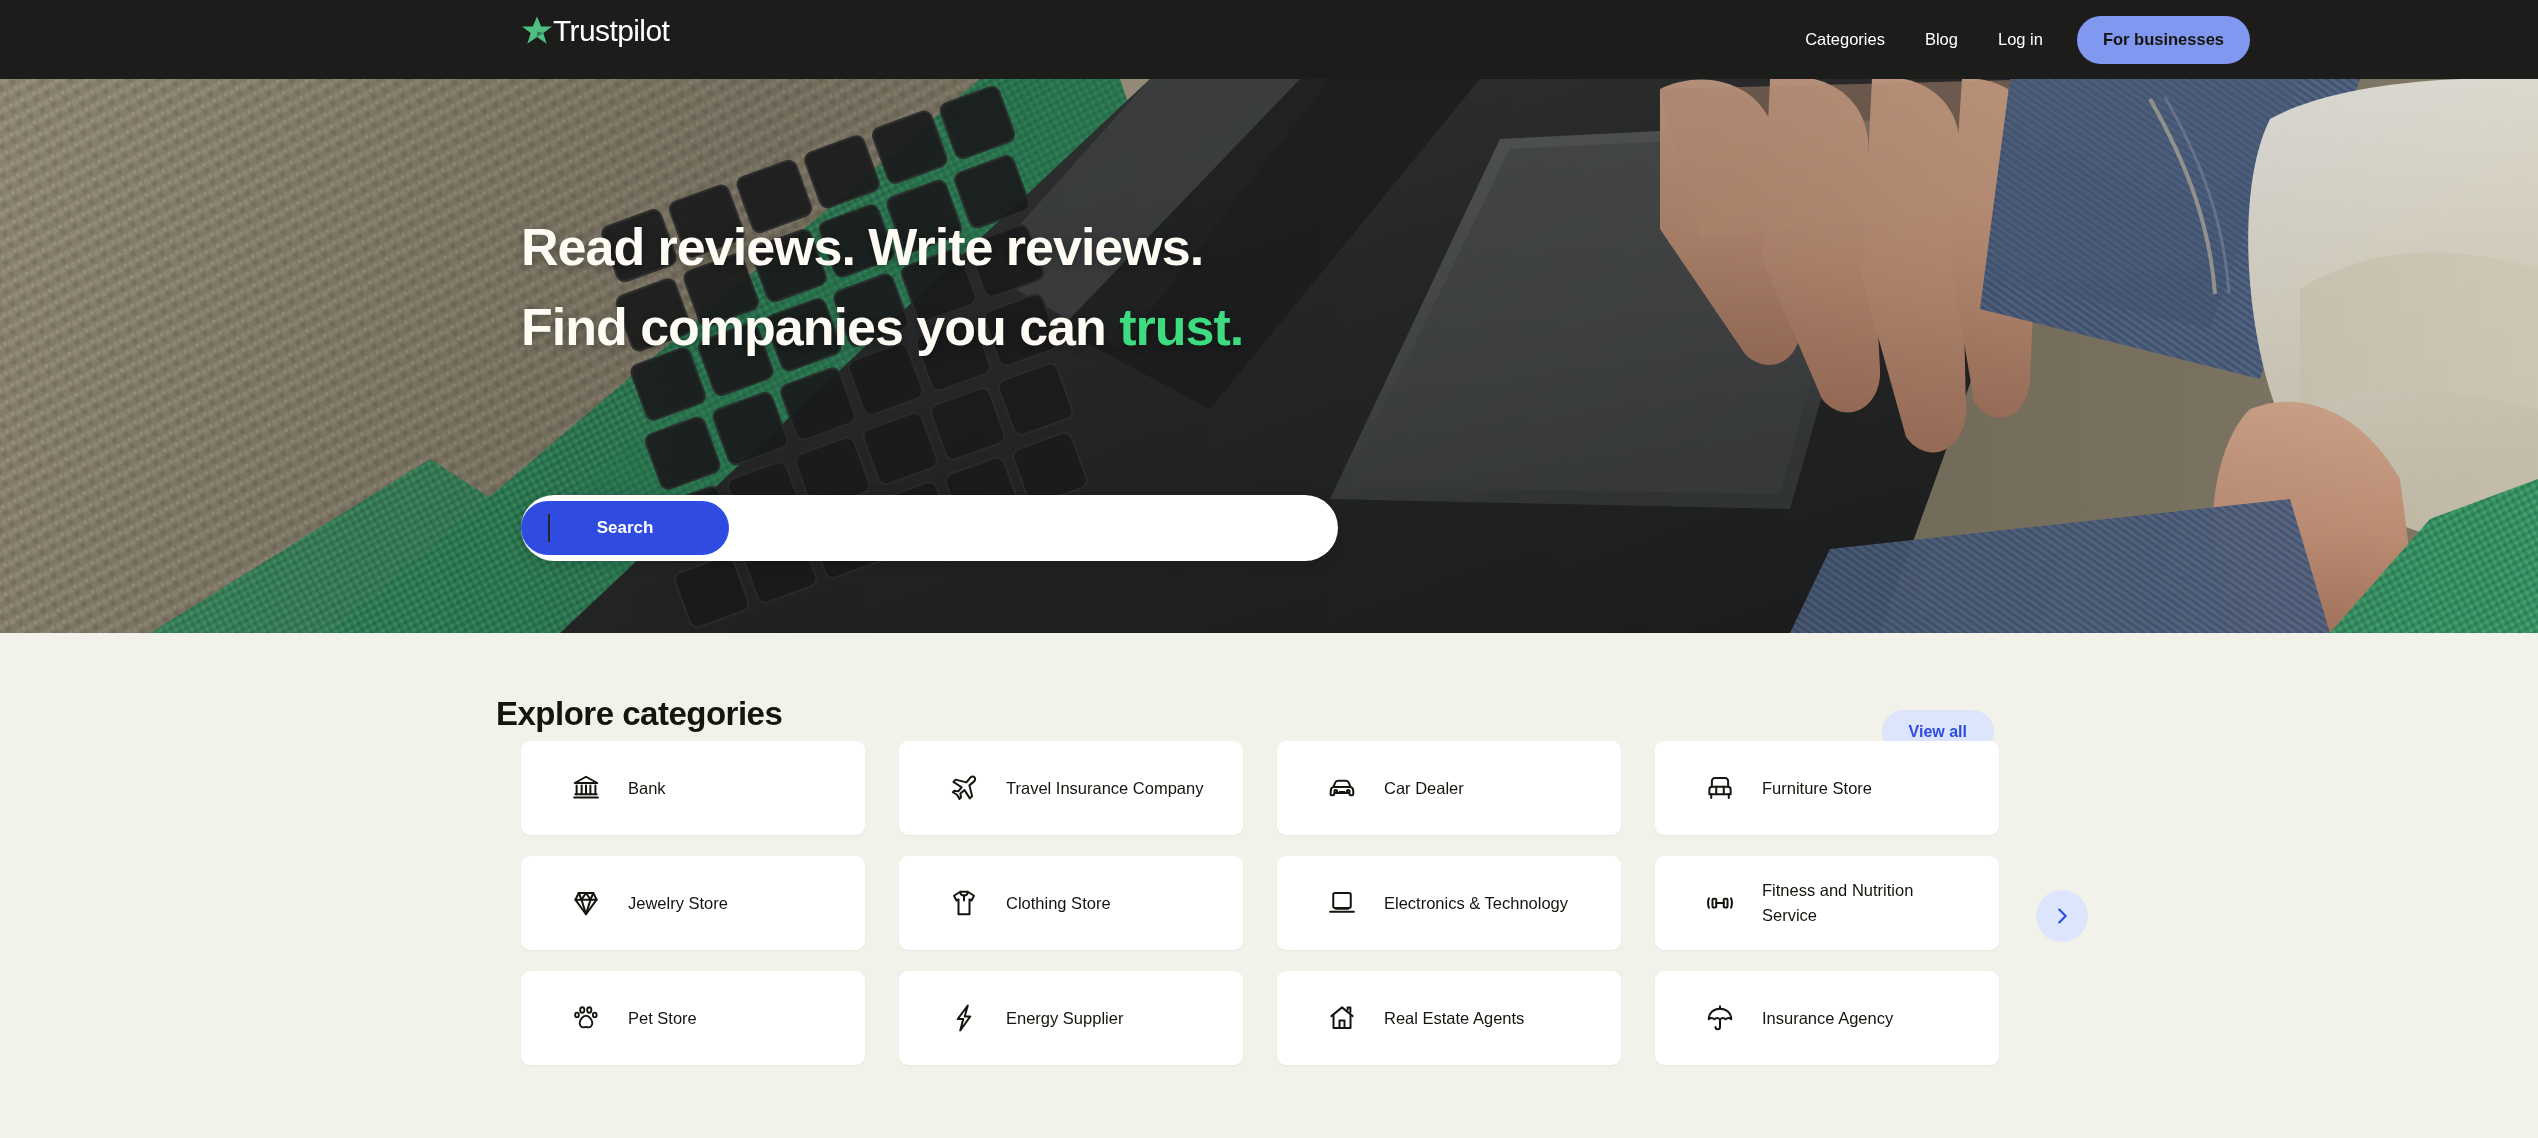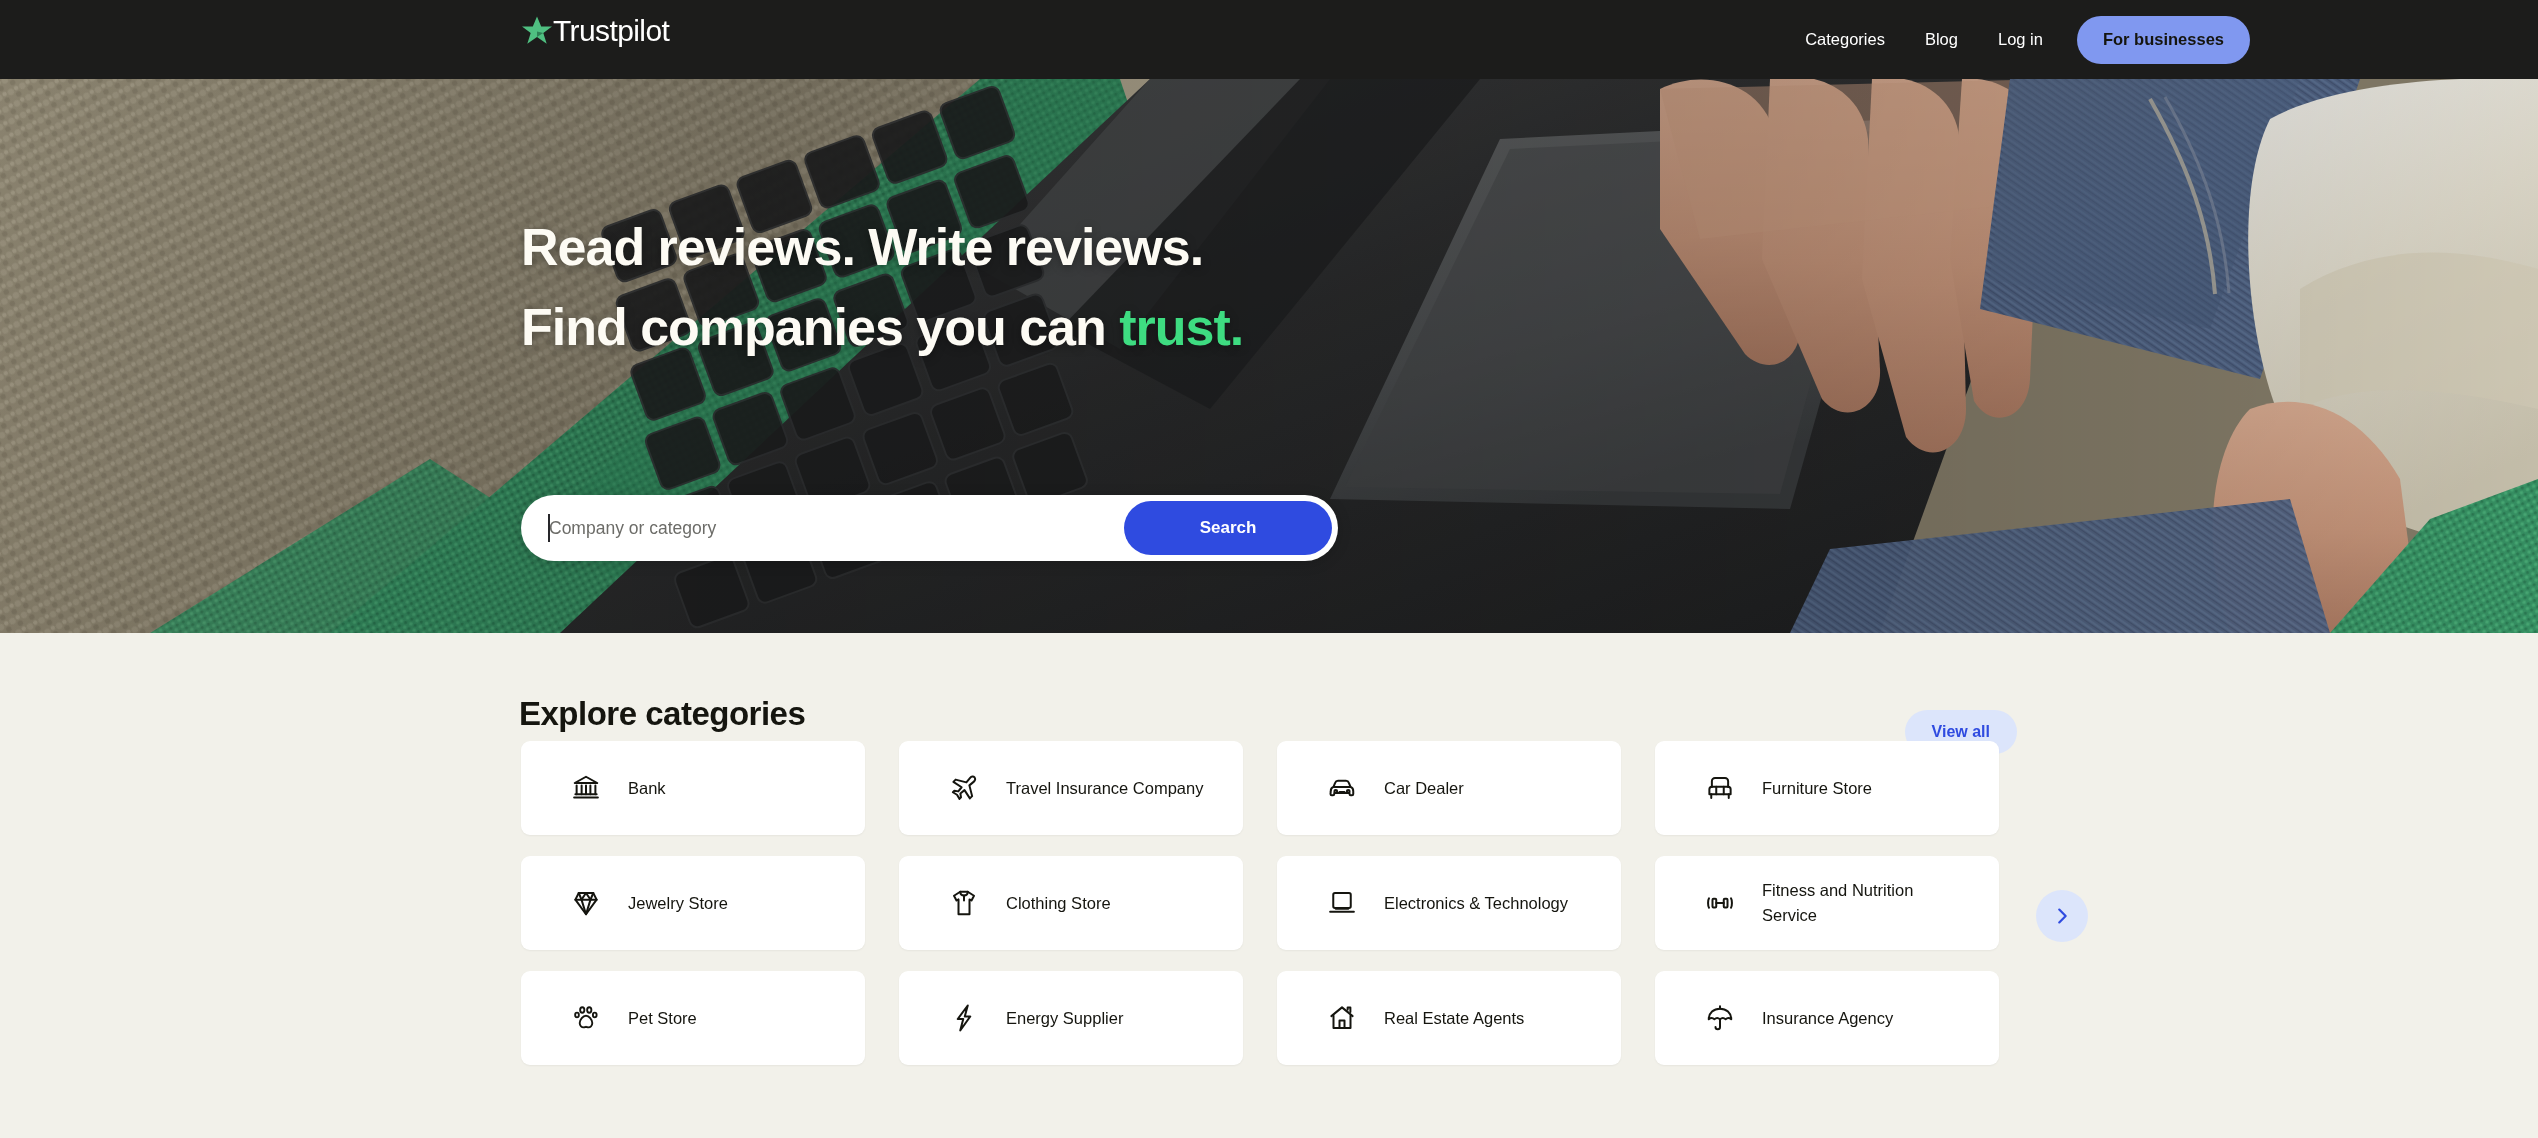--- a/index.html
+++ b/index.html
@@ -100,21 +100,21 @@
     font-family:"Liberation Sans", sans-serif;
   }
 
   
   .cat-section{
     position:absolute; top:633px; left:0;
     width:2538px; height:505px;
     background:#F2F1EA;
   }
   .cat-head{
-    position:absolute; left:519px; top:50px;
+    position:absolute; left:496px; top:50px;
     width:1498px; height:62px;
     display:flex; align-items:center; justify-content:space-between;
   }
   .cat-title{
     font-size:33px; font-weight:700; color:#15150F;
     letter-spacing:-0.5px;
   }
   .view-all{
     background:#DCE5FB; color:#2F4BE0;
     font-size:16px; font-weight:700;
@@ -333,21 +333,20 @@
     <h1 class="hero-title">
       <div><span>Read reviews. Write reviews.</span></div>
       <div>
         <span>Find companies you can </span><span class="accent">trust.</span>
       </div>
     </h1>
   </div>
 
   <div class="searchbar">
     <span class="search-caret"></span>
-    <input class="search-input" type="text" placeholder="Company or category" style="">
     <button class="search-btn">Search</button>
   </div>
 </div>
 
 <div class="cat-section">
 
   <div class="cat-head">
     <h2 class="cat-title">Explore categories</h2>
     <button class="view-all">View all</button>
   </div>

